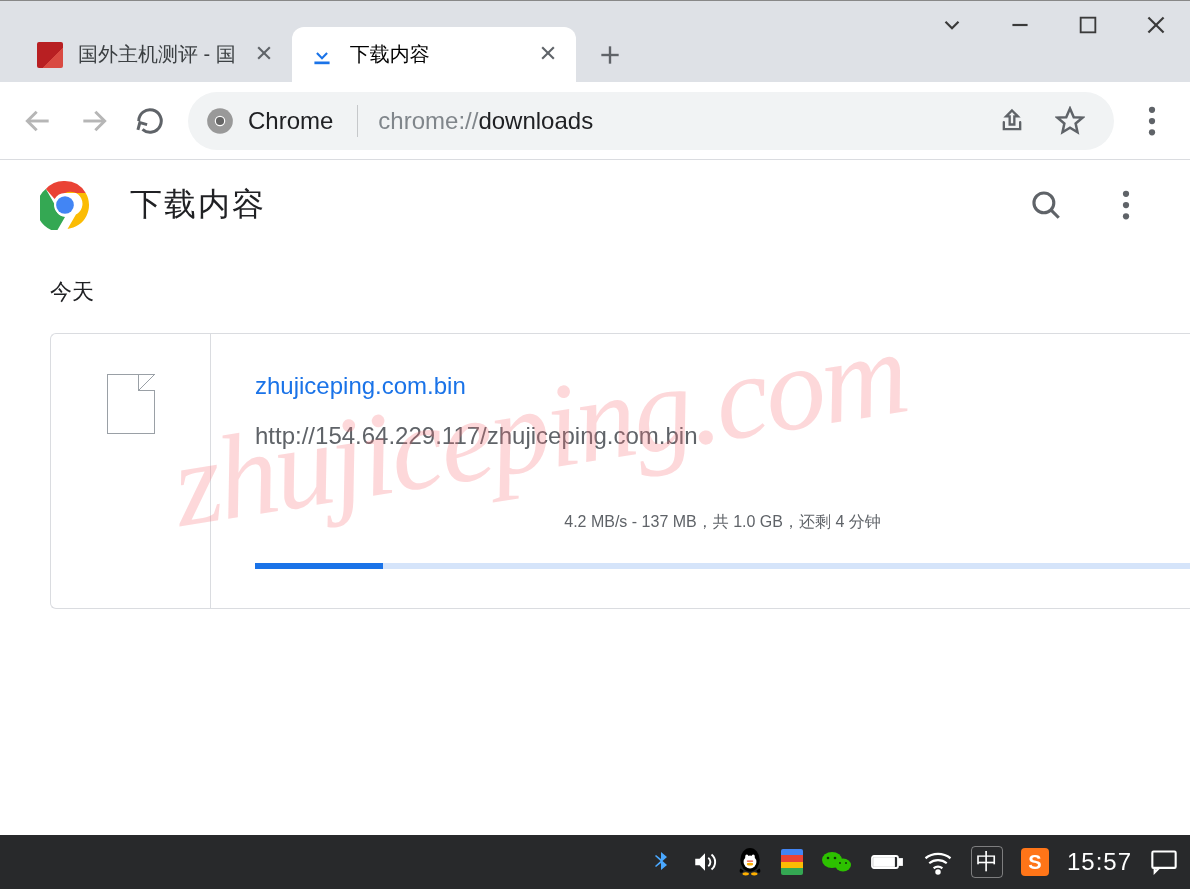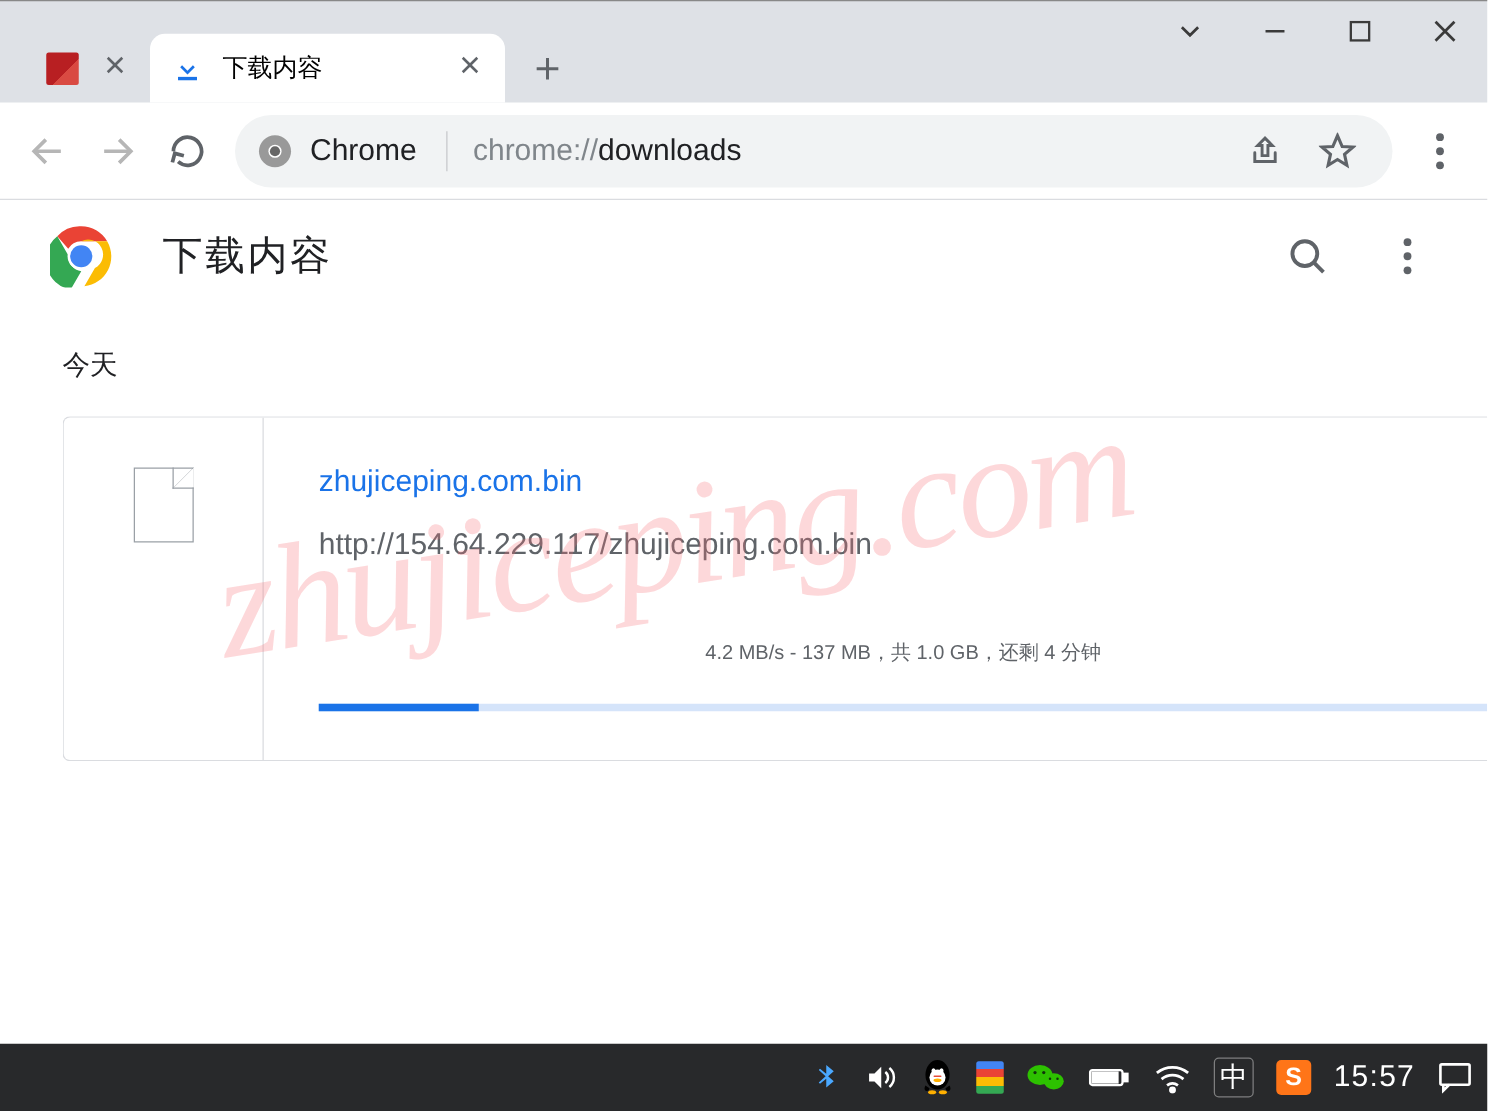--- a/index.html
+++ b/index.html
@@ -355,20 +355,21 @@
           <line x1="19" y1="5" x2="5" y2="19"></line>
         </svg>
     </div>
   </div>
 
   <div class="tabs">
     <div class="tab tab-inactive">
       <span class="favicon">
           <span class="favicon-red"></span>
         </span>
+      <span class="tab-title">国外主机测评 - 国</span>
       <span class="tab-close">
         <svg width="20" height="20" viewBox="0 0 24 24" stroke="currentColor" stroke-width="2.5">
             <line x1="5" y1="5" x2="19" y2="19"></line>
             <line x1="19" y1="5" x2="5" y2="19"></line>
           </svg>
       </span>
     </div>
     <div class="tab tab-active">
       <span class="favicon favicon-dl">
         <svg width="26" height="26" viewBox="0 0 24 24" fill="currentColor">

